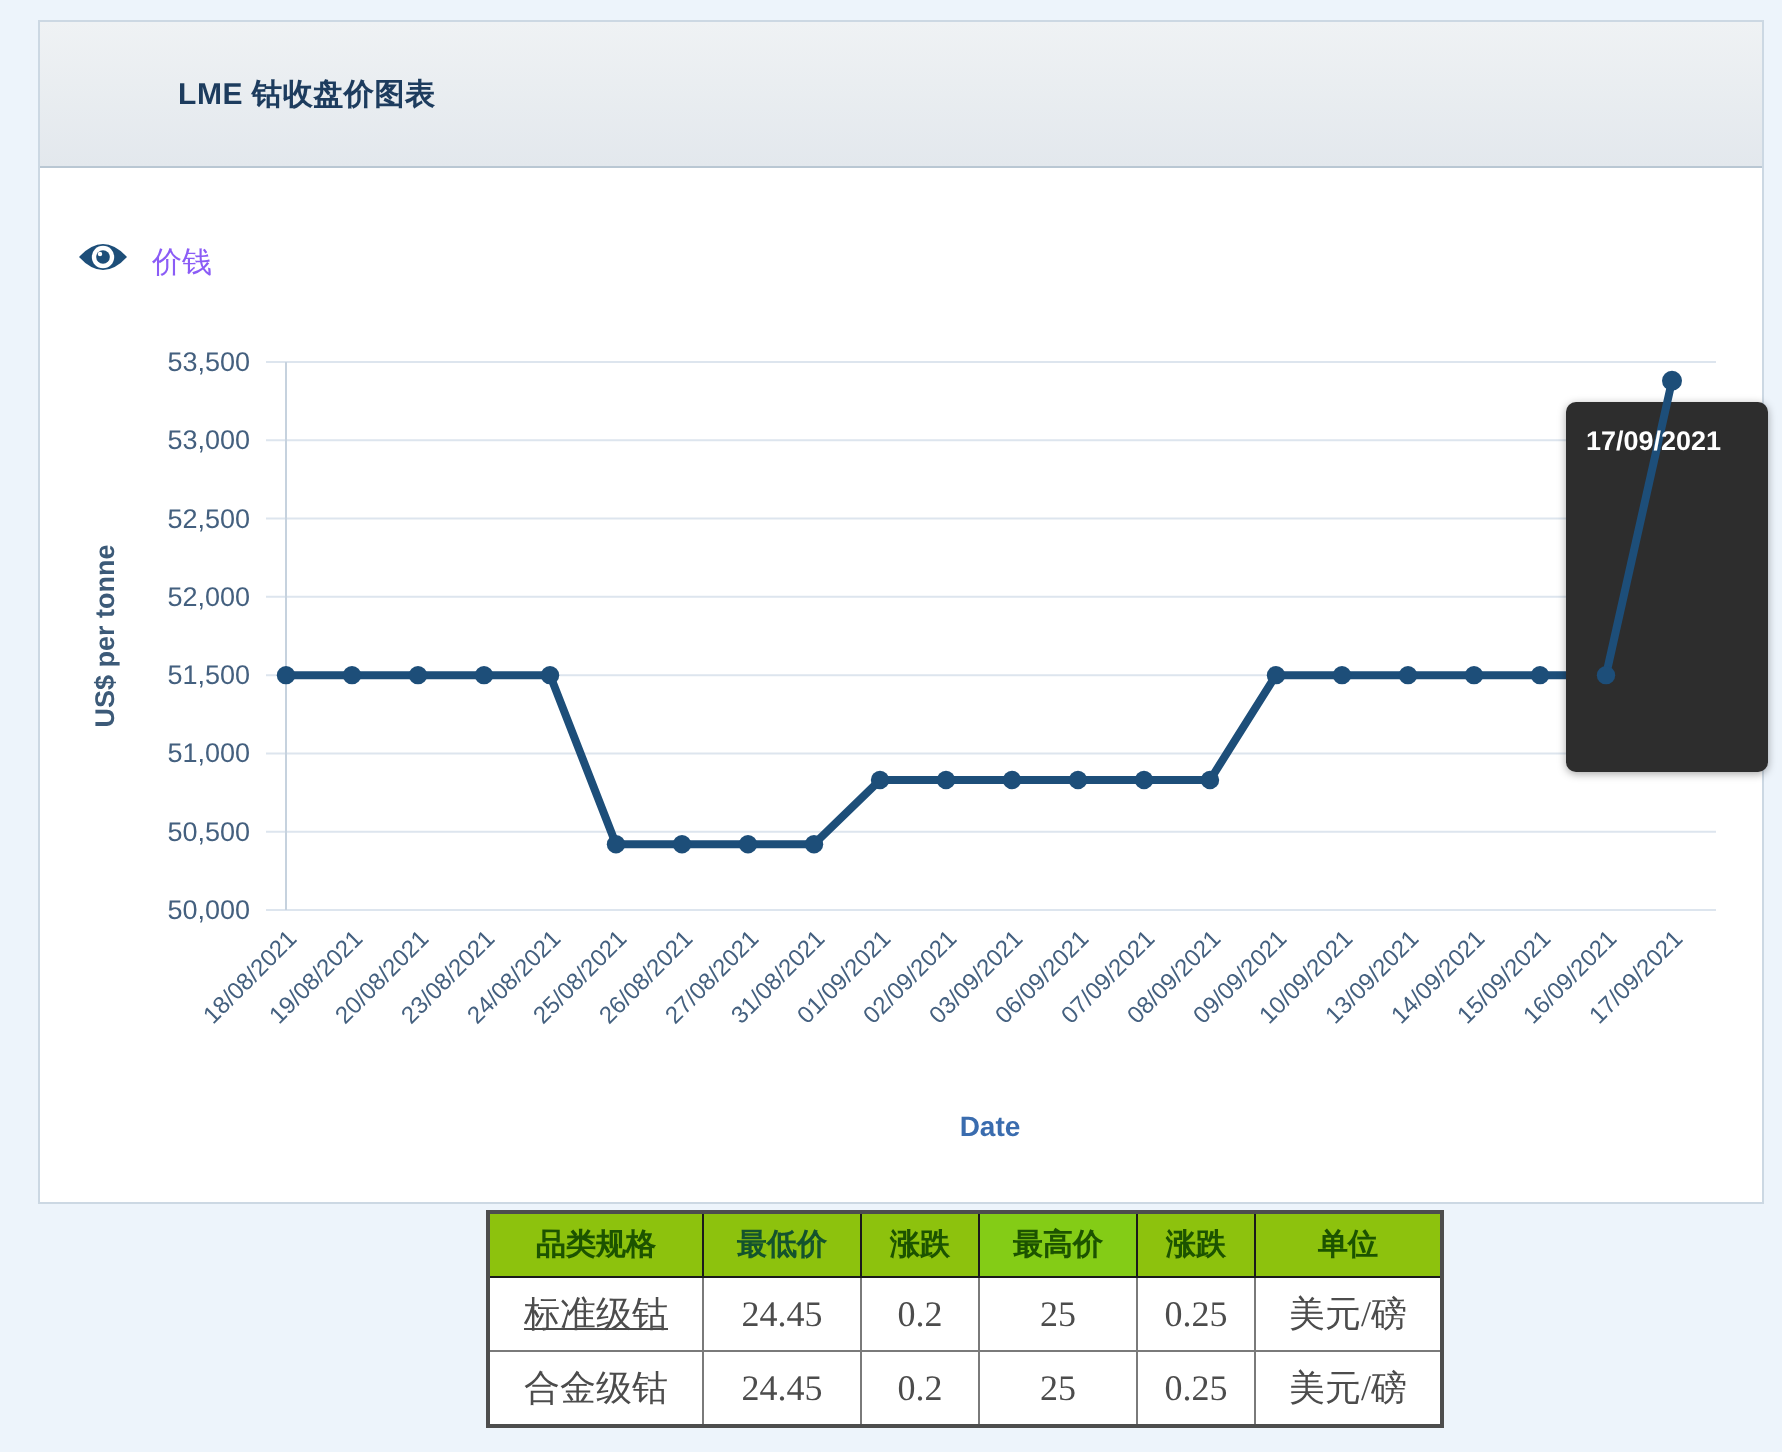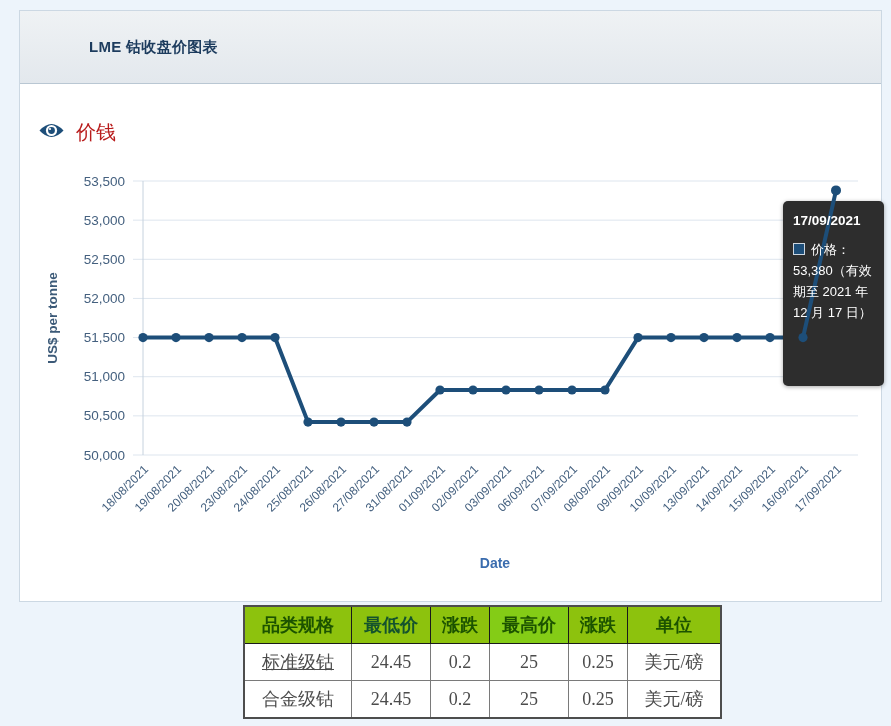--- a/index.html
+++ b/index.html
@@ -15,21 +15,21 @@
   .card-header{
     height:73px;display:flex;align-items:center;padding-left:22px;
     background:linear-gradient(#eff2f4,#e3e8ed);
     border-bottom:1px solid #b9c7d3;box-sizing:border-box;
   }
   .card-title{font-size:15px;font-weight:bold;color:#1d3c5e;letter-spacing:.3px;margin-left:47px;}
   .legend{
     position:absolute;left:38px;top:119px;display:flex;align-items:center;gap:11px;
     z-index:1;cursor:pointer;
   }
-  .legend-label{font-size:20px;color:#b91c1c;}
+  .legend-label{font-size:15px;color:#8b5cf6;}
   #chart-svg{position:absolute;left:0;top:0;z-index:2;pointer-events:none;}
   #chart-overlay-svg{position:absolute;left:0;top:0;z-index:4;pointer-events:none;}
   .tooltip-bg{
     position:absolute;left:783px;top:201px;width:101px;height:185px;
     background:#2d2d2d;border-radius:5px;z-index:3;box-sizing:border-box;
     box-shadow:0 1px 4px rgba(0,0,0,.35);
   }
   .tooltip-content{
     position:absolute;left:783px;top:201px;width:101px;height:185px;
     z-index:5;box-sizing:border-box;padding:12px 8px 8px 10px;color:#ffffff;
@@ -40,21 +40,21 @@
     display:inline-block;width:10px;height:10px;background:#1d4e79;
     border:1px solid #cdd6df;margin-right:6px;vertical-align:-1px;
   }
   .price-table{
     position:absolute;left:243px;top:605px;z-index:1;
     border-collapse:collapse;background:#ffffff;
     border:2px solid #4d4d4d;
     font-family:"Liberation Serif", serif;
   }
   .price-table th{
-    border:1px solid #1a1a1a;font-size:18px;font-weight:bold;
+    border:1px solid #1a1a1a;font-size:15px;font-weight:bold;
     padding:6px 6px;text-align:center;
   }
   .price-table td{
     border:1px solid #7a7a7a;font-size:18px;text-align:center;padding:6px 6px;
   }
 </style>
 </head>
 <body>
 
 <div class="card">
@@ -144,21 +144,20 @@
 <div class="tooltip-bg"></div>
 
 <svg id="chart-overlay-svg" width="891" height="726">
     <line x1="803" y1="337.57142857142856" x2="836" y2="190.39428571428573" stroke="#1d4e79" stroke-width="4" stroke-linecap="round"></line>
     <circle cx="803" cy="337.57142857142856" r="4.6" fill="#1d4e79"></circle>
     <circle cx="836" cy="190.39428571428573" r="5" fill="#1d4e79"></circle>
   </svg>
 
 <div class="tooltip-content">
   <div class="tt-date">17/09/2021</div>
-  <div class="tt-line"><span class="tt-marker"></span><span>价格：</span><span>53,380（有效期至 2021 年 12 月 17 日）</span></div>
 </div>
 
 <table class="price-table">
   <thead>
       <tr>
         <th style="background: rgb(141, 194, 13); color: rgb(28, 83, 0); min-width: 94px;">品类规格</th>
         <th style="background: rgb(141, 194, 13); color: #14532d; min-width: 66px;">最低价</th>
         <th style="background: rgb(141, 194, 13); color: rgb(28, 83, 0); min-width: 46px;">涨跌</th>
         <th style="background: #84cc16; color: rgb(28, 83, 0); min-width: 66px; font-family: Liberation Mono, monospace;">最高价</th>
         <th style="background: rgb(141, 194, 13); color: rgb(28, 83, 0); min-width: 46px;">涨跌</th>

